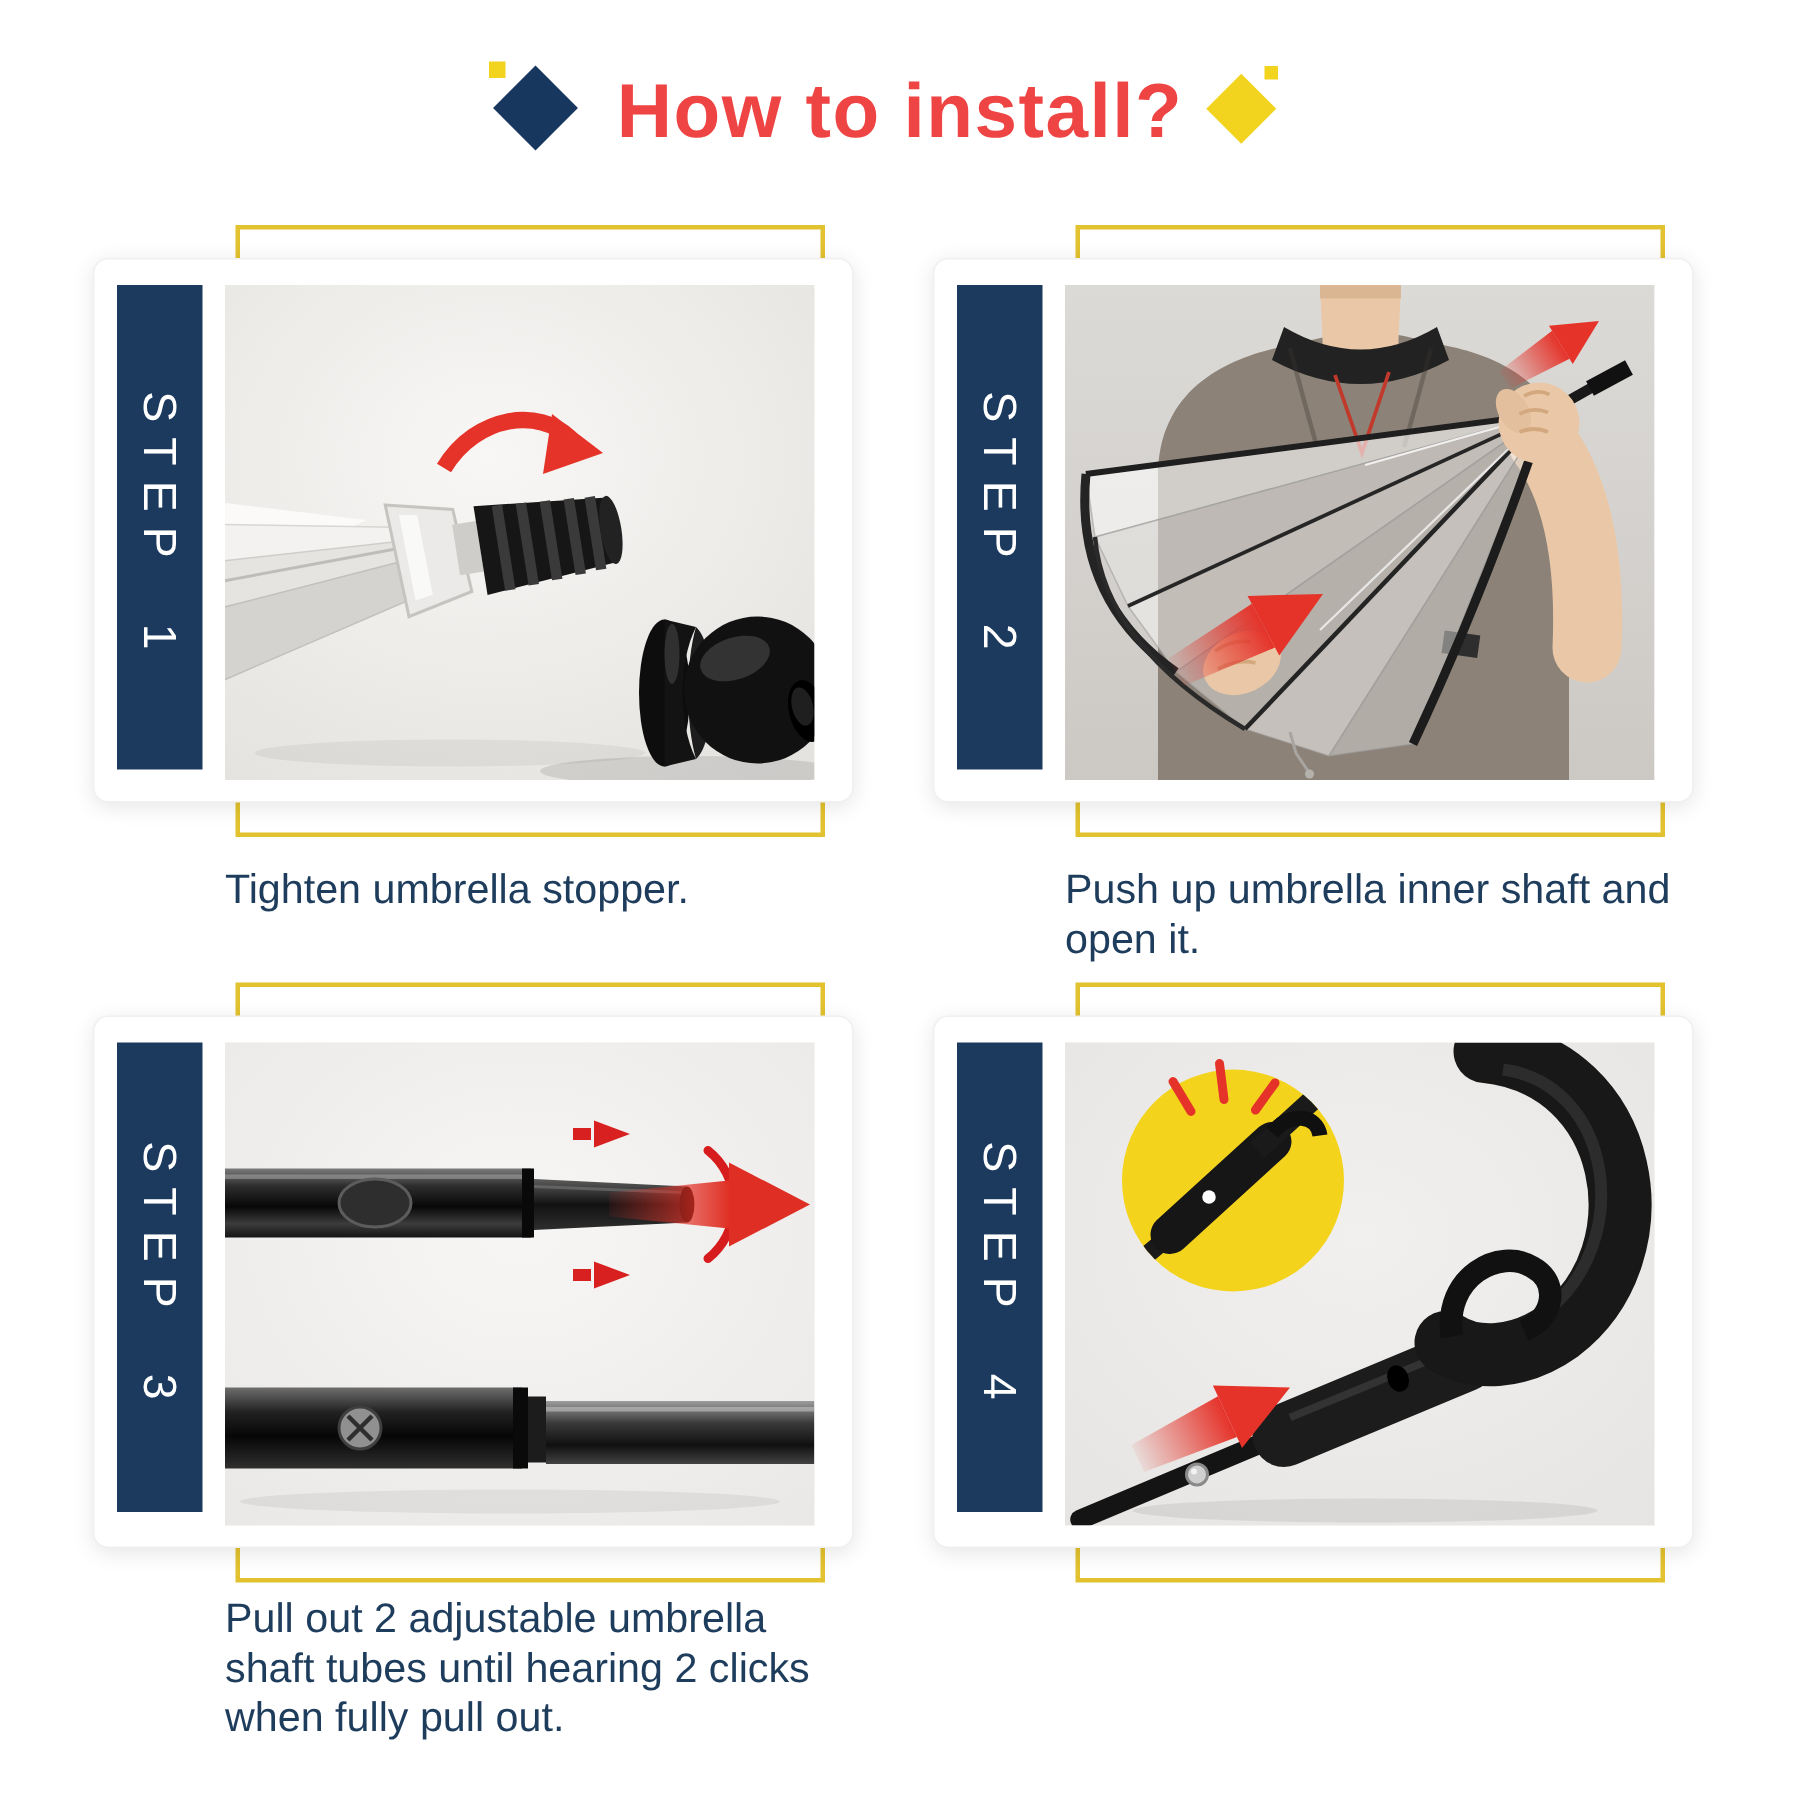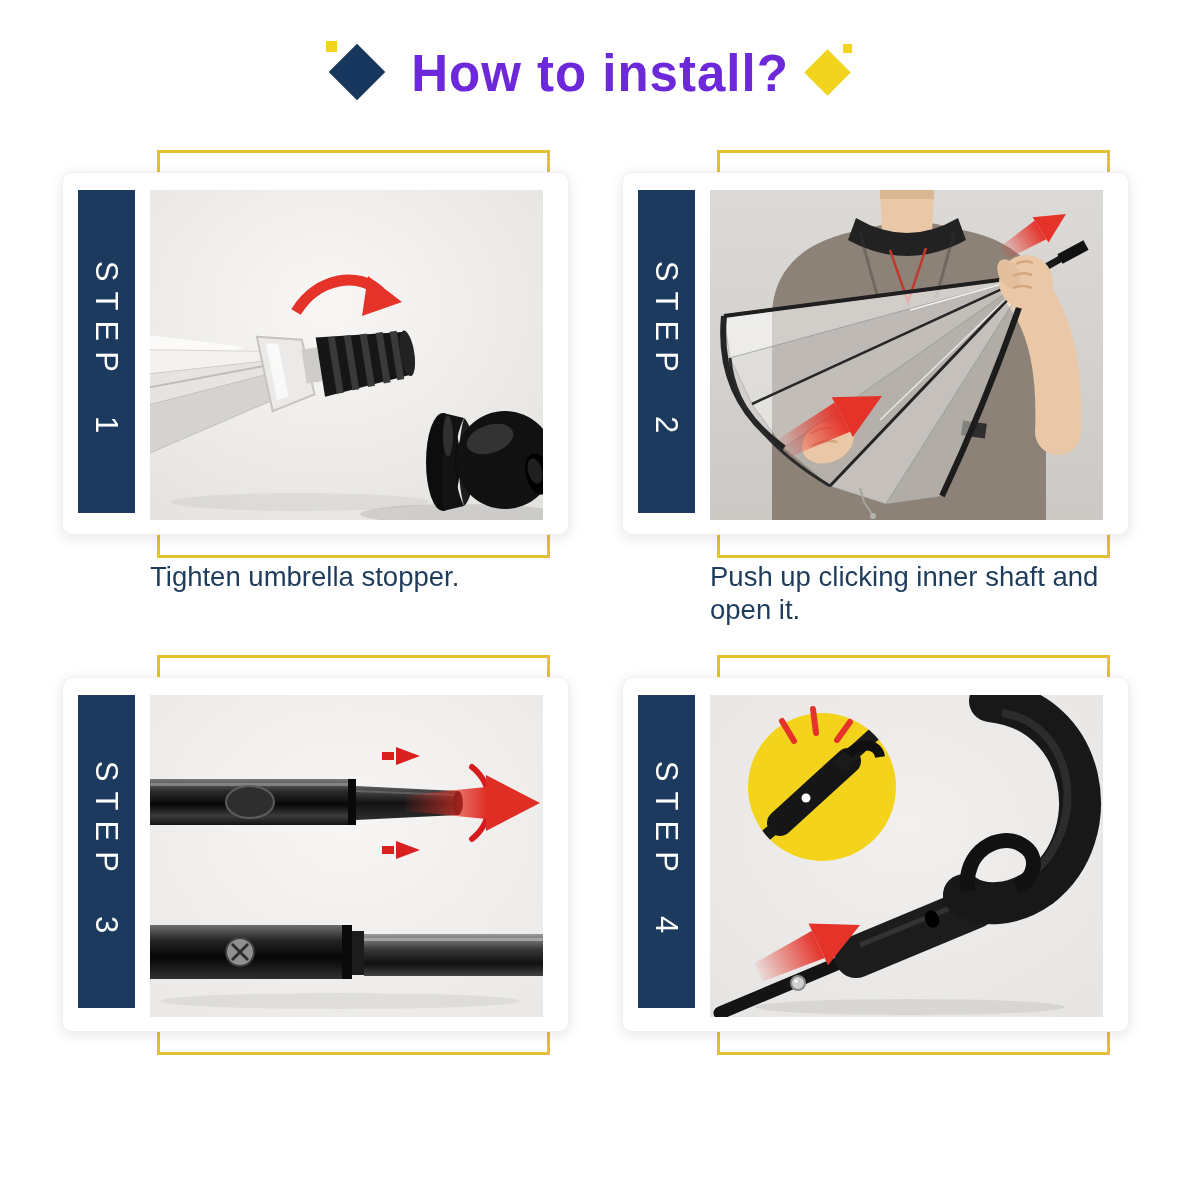--- a/index.html
+++ b/index.html
@@ -2,21 +2,21 @@
 <html><head>
 <meta charset="utf-8">
 <style>
   html,body{margin:0;padding:0;background:#ffffff;}
   body{width:1200px;height:1200px;font-family:"Liberation Sans",sans-serif;}
   .canvas{position:relative;width:1200px;height:1200px;background:#ffffff;overflow:hidden;}
 
   
   .title-row{position:absolute;top:44px;left:0;width:100%;display:flex;justify-content:center;}
   .title-wrap{position:relative;}
-  h1.page-title{margin:0;font-size:51px;font-weight:bold;color:#6d28d9;letter-spacing:1px;white-space:nowrap;}
+  h1.page-title{margin:0;font-size:51px;font-weight:bold;color:#ef4444;letter-spacing:1px;white-space:nowrap;}
   .deco{position:absolute;width:62px;height:62px;}
   .deco-left{left:-86px;top:-8px;}
   .deco-right{right:-76px;top:-6px;}
   .diamond{position:absolute;transform:rotate(45deg);}
   .diamond.navy{width:40px;height:40px;background:#17375e;left:12px;top:16px;}
   .diamond.yellow{width:33px;height:33px;background:#f2d41e;left:8px;top:18px;}
   .sq{position:absolute;background:#f2d41e;}
   .deco-left .sq{width:11px;height:11px;left:1px;top:5px;}
   .deco-right .sq{width:9px;height:9px;left:40px;top:6px;}
 
@@ -27,21 +27,21 @@
 
   .frame{position:absolute;left:95px;top:10px;width:387px;height:402px;border:3px solid #e2c22e;z-index:1;background:transparent;}
   .card{position:absolute;left:0;top:32px;width:505px;height:361px;background:#ffffff;border-radius:10px;
         border:1px solid #f1f0ee;box-shadow:0 3px 14px rgba(0,0,0,0.10);z-index:2;}
   .banner{position:absolute;left:16px;top:50px;width:57px;height:323px;background:#1b3a5e;z-index:3;
           display:flex;align-items:center;justify-content:center;}
   .banner-label{color:#ffffff;font-size:31px;font-weight:400;letter-spacing:10px;word-spacing:16px;
                 transform:rotate(90deg);white-space:nowrap;}
   .photo{position:absolute;left:88px;top:50px;width:393px;height:330px;z-index:3;overflow:hidden;background:#eceae7;}
   .photo svg{display:block;width:100%;height:100%;}
-  .caption{position:absolute;left:88px;top:420px;margin:0;font-size:27.5px;line-height:1.2;color:#1e3c5c;
+  .caption{position:absolute;left:88px;top:436px;margin:0;font-size:27.5px;line-height:1.2;color:#1e3c5c;
            white-space:pre-line;z-index:4;max-width:460px;}
 
   .q3 .photo,.q4 .photo{height:322px;}
   .q3 .card,.q4 .card{height:353px;}
   .q3 .frame,.q4 .frame{height:394px;}
   .q3 .banner,.q4 .banner{height:313px;}
   .q3 .caption,.q4 .caption{top:417px;}
 </style>
 </head>
 <body>
@@ -180,21 +180,21 @@
         <g transform="translate(356,24) rotate(-32)">
           <polygon points="0,0 -30,-15 -30,15" fill="#e5332a"></polygon>
           <polygon points="-74,-7 -30,-11 -30,11 -74,7" fill="url(#s2red)"></polygon>
         </g>
         <g transform="translate(172,206) rotate(-28) scale(1.5)">
           <polygon points="0,0 -30,-15 -30,15" fill="#e5332a"></polygon>
           <polygon points="-74,-7 -30,-11 -30,11 -74,7" fill="url(#s2red)"></polygon>
         </g>
       </svg>
     </div>
-    <p class="caption">Push up clicking inner shaft and
+    <p class="caption">Push up umbrella inner shaft and
 open it.</p>
   </section>
 
   <section class="quad q3">
     <div class="frame"></div>
     <div class="card"></div>
     <div class="banner">
       <span class="banner-label">STEP 3</span>
     </div>
     <div class="photo">
@@ -261,20 +261,23 @@
           <rect x="192" y="230" width="10" height="54" fill="#0a0a0a"></rect>
           <rect x="202" y="236" width="12" height="44" fill="#1c1c1c"></rect>
           <circle cx="90" cy="257" r="14" fill="#909090" stroke="#3f3f3f" stroke-width="2"></circle>
           <path d="M 82 249 L 98 265 M 82 265 L 98 249" stroke="#2e2e2e" stroke-width="3"></path>
           <rect x="214" y="239" width="179" height="42" fill="url(#s3t4)"></rect>
           <rect x="214" y="243" width="179" height="3" fill="#c2c2c2" opacity="0.6"></rect>
           <ellipse cx="190" cy="306" rx="180" ry="8" fill="rgba(0,0,0,0.06)"></ellipse>
         </g>
       </svg>
     </div>
+    <p class="caption">Pull out 2 adjustable umbrella
+shaft tubes until hearing 2 clicks
+when fully pull out.</p>
   </section>
 
   <section class="quad q4">
     <div class="frame"></div>
     <div class="card"></div>
     <div class="banner">
       <span class="banner-label">STEP 4</span>
     </div>
     <div class="photo">
       <svg viewBox="0 0 393 322">

